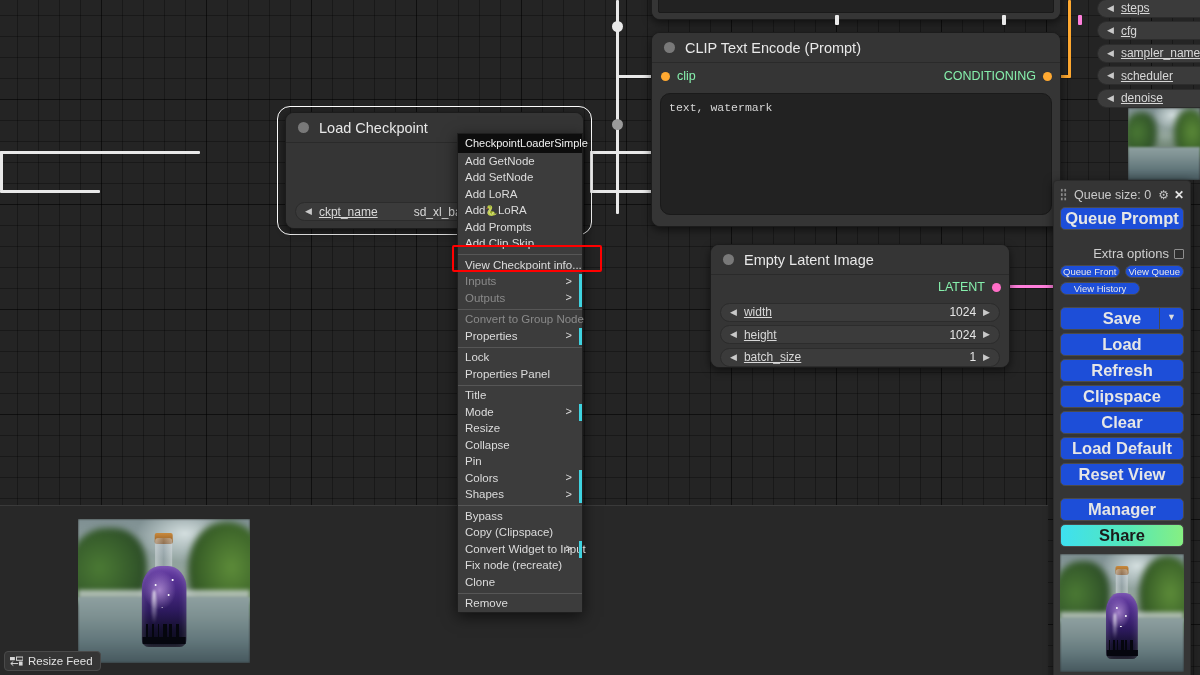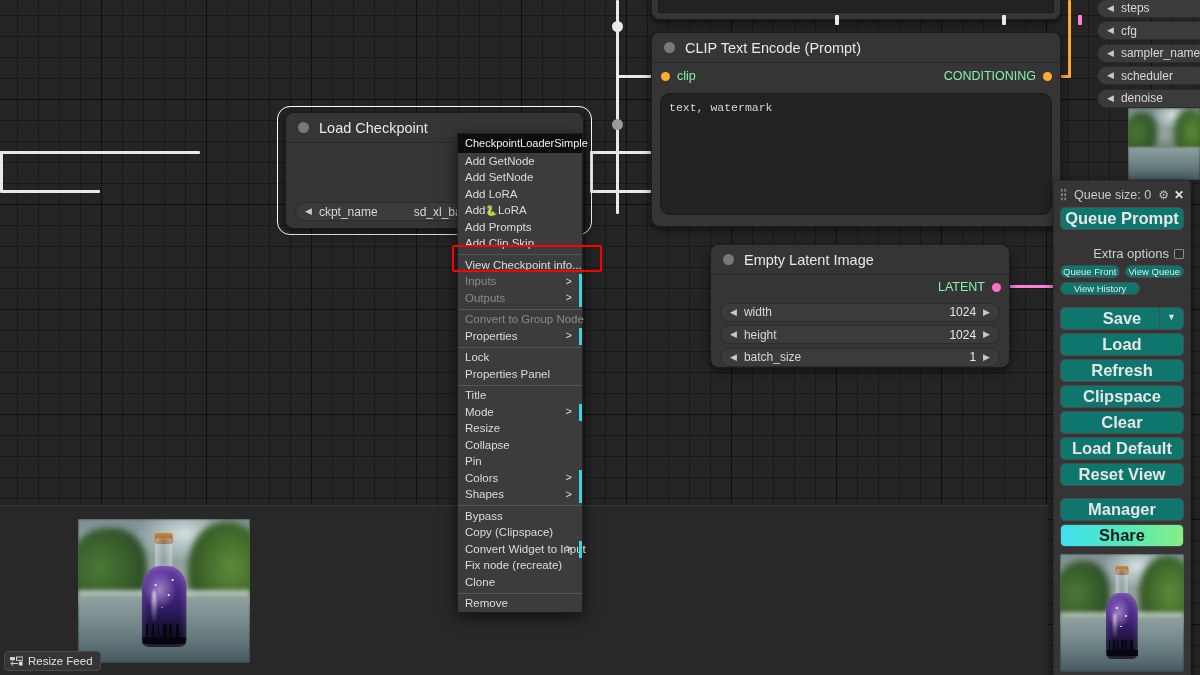--- a/index.html
+++ b/index.html
@@ -94,21 +94,21 @@
     height: 19px;
     background: #3b3b3b;
     border: 1px solid #2c2c2c;
     border-radius: 10px;
     display: flex; align-items: center;
     padding: 0 9px;
     color: #d8d8d8;
     font-size: 12px;
   }
   .widget .arrow { color: #c9c9c9; font-size: 9px; line-height: 1; }
-  .widget .wname { margin-left: 7px; }
+  .widget .wname { margin-left: 7px; text-decoration: underline; }
   .widget .wval { margin-left: auto; margin-right: 7px; color: #e6e6e6; }
 
   
   .sel-outline {
     position: absolute;
     border: 1.5px solid #ffffff;
     border-radius: 13px;
     pointer-events: none;
   }
 
@@ -176,21 +176,21 @@
     width: 7px; height: 13px; flex: none;
     background-image: radial-gradient(#9a9a9a 1px, transparent 1.2px);
     background-size: 3.5px 4.4px;
     opacity: .85;
   }
   #menupanel .mp-head .qtitle { flex: 1; text-align: center; }
   .gear { font-size: 12px; color: #c2c2c2; }
   .closex { font-size: 12px; color: #e4e4e4; font-weight: bold; }
 
   .btn {
-    background: #0f766e;
+    background: #1d4ed8;
     border: 1px solid #4b4b4b;
     border-radius: 5px;
     color: #e6e6e6;
     text-align: center;
     font-size: 15px;
     height: 21px;
     line-height: 19px;
     margin-top: 3px;
     width: 100%;
   }

